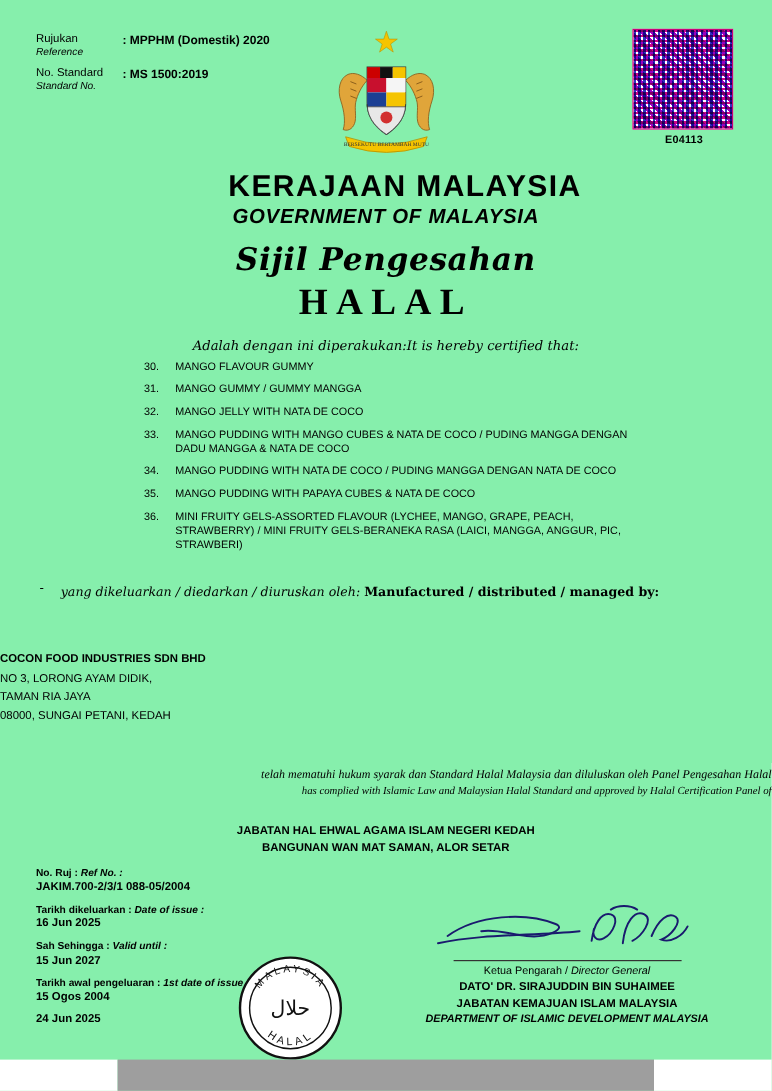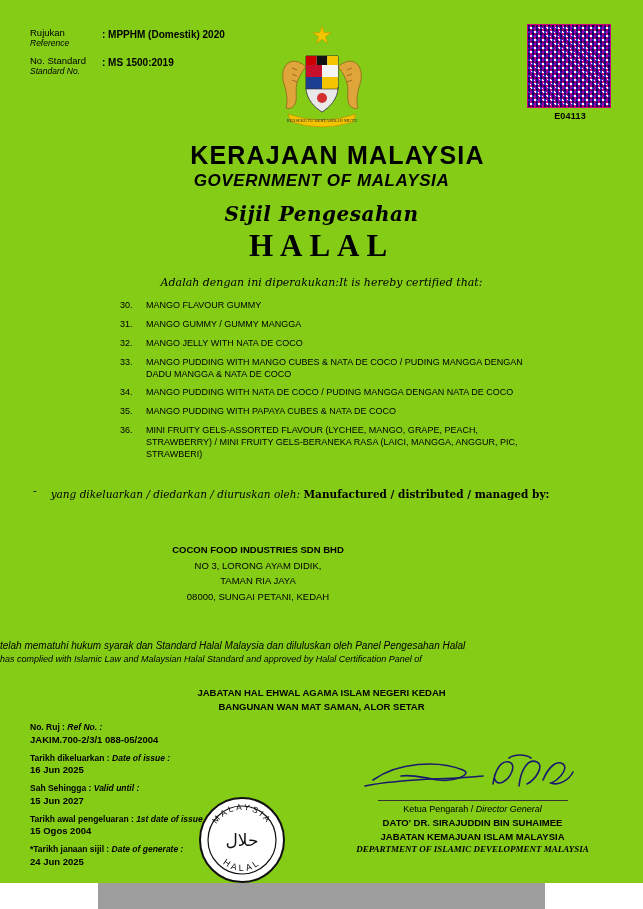--- a/index.html
+++ b/index.html
@@ -13,21 +13,21 @@
     position: relative;
     font-family: "Liberation Sans", sans-serif;
     color: #000;
     overflow: hidden;
   }
   .page {
     position: absolute;
     left: 0; top: 0;
     width: 643px;
     height: 909px;
-    background: #84cc16;
+    background: #86efac;
   }
 
   
   .ref-block {
     position: absolute;
     left: 30px;
     top: 28px;
     width: 260px;
     font-size: 9.5px;
     line-height: 1.15;
@@ -103,21 +103,21 @@
   .t-gov-en {
     font-size: 17px;
     font-weight: bold;
     font-style: italic;
     letter-spacing: .6px;
     line-height: 1.2;
     margin-top: 1px;
   }
   .t-sijil {
     font-family: "DejaVu Serif", serif;
-    font-size: 20px;
+    font-size: 26px;
     font-style: italic;
     font-weight: bold;
     margin-top: 11px;
     letter-spacing: .5px;
   }
   .t-cert-en {
     font-size: 12.5px;
     font-weight: bold;
     letter-spacing: .9px;
     margin-top: 1px;
@@ -173,33 +173,32 @@
     font-size: 10.5px;
     font-style: italic;
     margin-left: 20px;
   }
   .mfg-line b { font-style: normal; }
   .company {
     position: absolute;
     left: 0;
     top: 542px;
     width: 516px;
-    text-align: center;
     font-size: 9.5px;
     line-height: 1.65;
   }
   .company .cname { font-weight: bold; }
 
   .complied {
     position: absolute;
     left: 0;
     top: 638px;
     width: 643px;
-    text-align: left;
-    font-family: Liberation Sans, sans-serif;
+    text-align: right;
+    font-family: Liberation Serif, serif;
     font-size: 10px;
     font-style: italic;
     line-height: 1.5;
   }
   .complied .line2 { font-size: 9px; }
 
   .authority {
     position: absolute;
     left: 0;
     top: 686px;
@@ -257,21 +256,20 @@
   .sign-title i { font-style: italic; }
   .sign-name {
     font-size: 9.5px;
     font-weight: bold;
     line-height: 1.45;
   }
   .sign-dept-en {
     font-size: 9px;
     font-weight: bold;
     font-style: italic;
-    font-family: Liberation Serif, serif;
   }
 
   
   .bottom-bar {
     position: absolute;
     left: 0;
     bottom: 0;
     width: 643px;
     height: 26px;
     display: flex;
@@ -427,24 +425,20 @@
       <div class="d-value">15 Jun 2027</div>
     </div>
     <div class="d-block">
       <div class="d-label">
         <span>Tarikh awal pengeluaran :</span>
         <i>1st date of issue :</i>
       </div>
       <div class="d-value">15 Ogos 2004</div>
     </div>
     <div class="d-block">
-      <div class="d-label">
-        <span>*Tarikh janaan sijil :</span>
-        <i>Date of generate :</i>
-      </div>
       <div class="d-value">24 Jun 2025</div>
     </div>
   </div>
 
   <div class="halal-logo">
     <svg viewBox="0 0 88 88" width="88" height="88" xmlns="http://www.w3.org/2000/svg">
       <circle cx="44" cy="44" r="42" fill="#fff" stroke="#111" stroke-width="2"></circle>
       <circle cx="44" cy="44" r="34" fill="#fff" stroke="#111" stroke-width="1.2"></circle>
       <path id="topArc" d="M14 44 A30 30 0 0 1 74 44" fill="none"></path>
       <path id="botArc" d="M16 47 A28 28 0 0 0 72 47" fill="none"></path>

